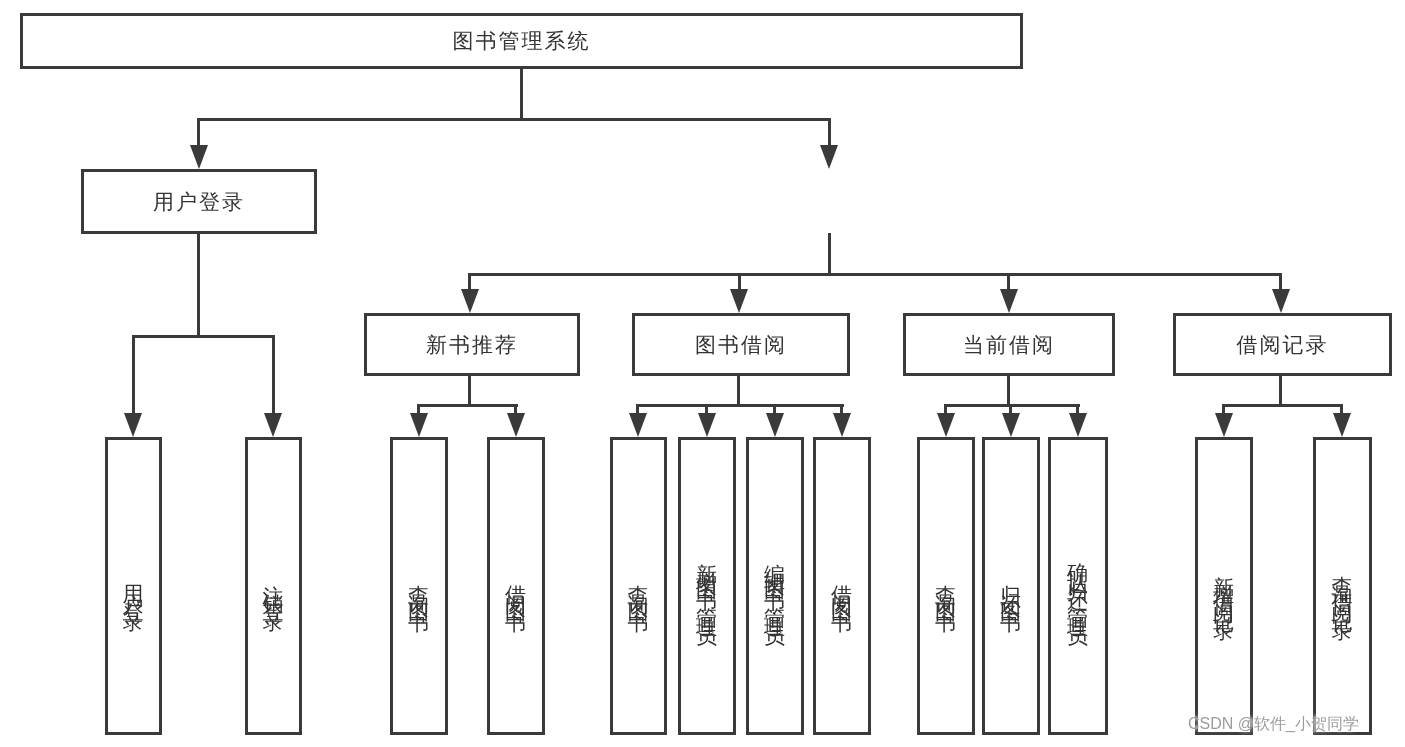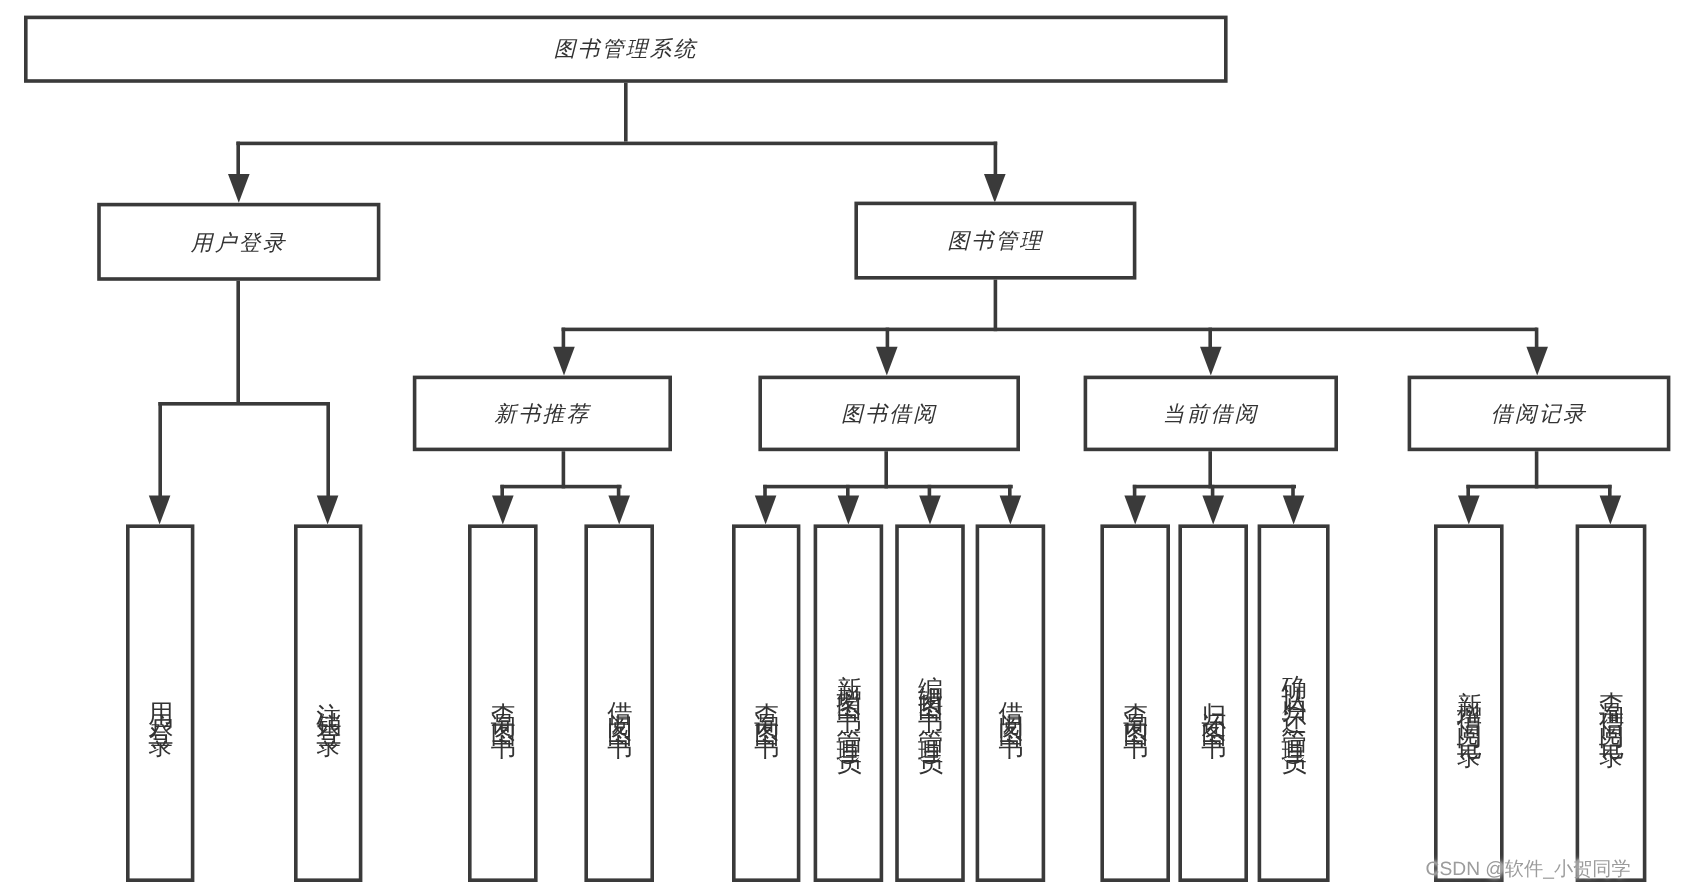--- a/index.html
+++ b/index.html
@@ -20,24 +20,23 @@
     position:absolute;
     box-sizing:border-box;
     border:3px solid var(--line);
     background:#fff;
     display:flex;
     align-items:center;
     justify-content:center;
     color:var(--text);
   }
   .box.h span{
-    font-size:18px;
+    font-size:21px;
     letter-spacing:2px;
     white-space:nowrap;
-    font-style:italic;
   }
   .box.v span{
     writing-mode:vertical-rl;
     font-size:21px;
     letter-spacing:9px;
     line-height:1;
   }
   .line{
     position:absolute;
     background:var(--line);
@@ -71,43 +70,40 @@
   <div class="line" style="left:520px;top:69px;width:3px;height:49px"></div>
   <div class="line" style="left:197px;top:118px;width:634px;height:3px"></div>
   <div class="line" style="left:197px;top:118px;width:3px;height:28px"></div>
   <div class="line" style="left:828px;top:118px;width:3px;height:28px"></div>
   <div class="arrow" style="left:190px;top:145px"></div>
   <div class="arrow" style="left:820px;top:145px"></div>
 
   <div class="box h" style="left:81px;top:169px;width:236px;height:65px">
     <span>用户登录</span>
   </div>
-  <div class="box h" style="left:712px;top:168px;width:235px;height:65px">
-    <span>图书管理</span>
-  </div>
 
   <div class="line" style="left:197px;top:234px;width:3px;height:103px"></div>
   <div class="line" style="left:132px;top:335px;width:143px;height:3px"></div>
   <div class="line" style="left:132px;top:335px;width:3px;height:80px"></div>
   <div class="line" style="left:272px;top:335px;width:3px;height:80px"></div>
   <div class="arrow" style="left:124px;top:413px"></div>
   <div class="arrow" style="left:264px;top:413px"></div>
 
   <div class="line" style="left:828px;top:233px;width:3px;height:43px"></div>
   <div class="line" style="left:468px;top:273px;width:813px;height:3px"></div>
   <div class="line" style="left:468px;top:273px;width:3px;height:18px"></div>
   <div class="line" style="left:738px;top:273px;width:3px;height:18px"></div>
   <div class="line" style="left:1007px;top:273px;width:3px;height:18px"></div>
   <div class="line" style="left:1279px;top:273px;width:3px;height:18px"></div>
   <div class="arrow" style="left:461px;top:289px"></div>
   <div class="arrow" style="left:730px;top:289px"></div>
   <div class="arrow" style="left:1000px;top:289px"></div>
   <div class="arrow" style="left:1272px;top:289px"></div>
 
-  <div class="box h" style="left:344px;top:313px;width:216px;height:63px">
+  <div class="box h" style="left:364px;top:313px;width:216px;height:63px">
     <span>新书推荐</span>
   </div>
   <div class="box h" style="left:632px;top:313px;width:218px;height:63px">
     <span>图书借阅</span>
   </div>
   <div class="box h" style="left:903px;top:313px;width:212px;height:63px">
     <span>当前借阅</span>
   </div>
   <div class="box h" style="left:1173px;top:313px;width:219px;height:63px">
     <span>借阅记录</span>

